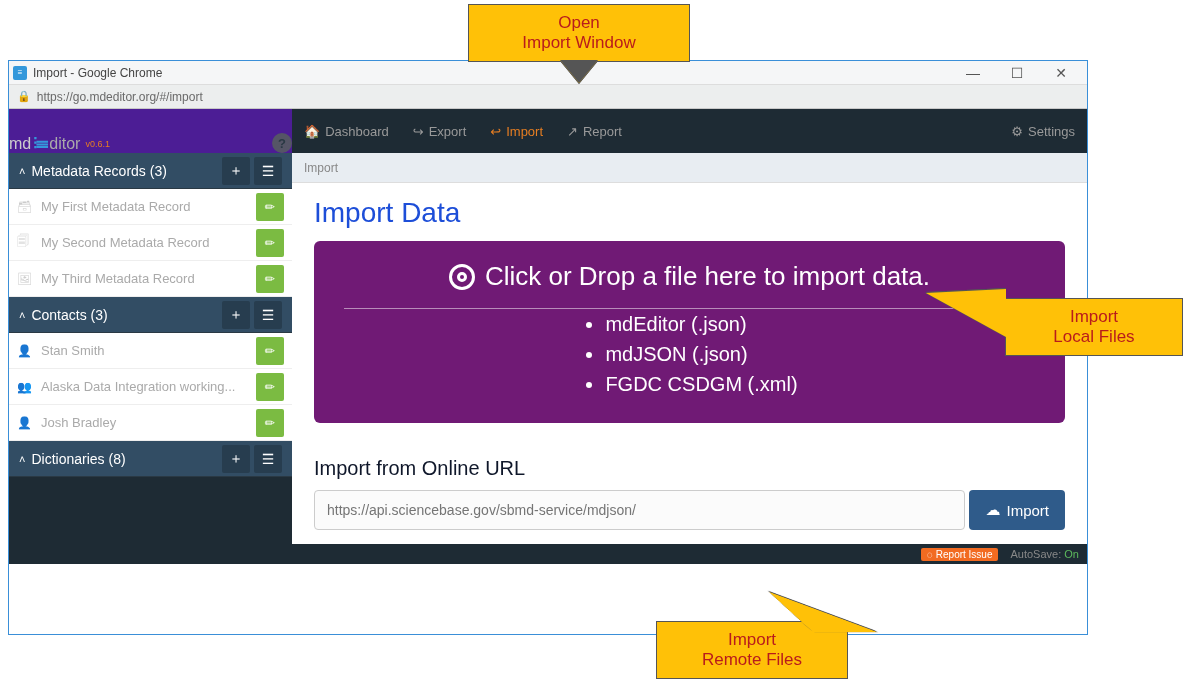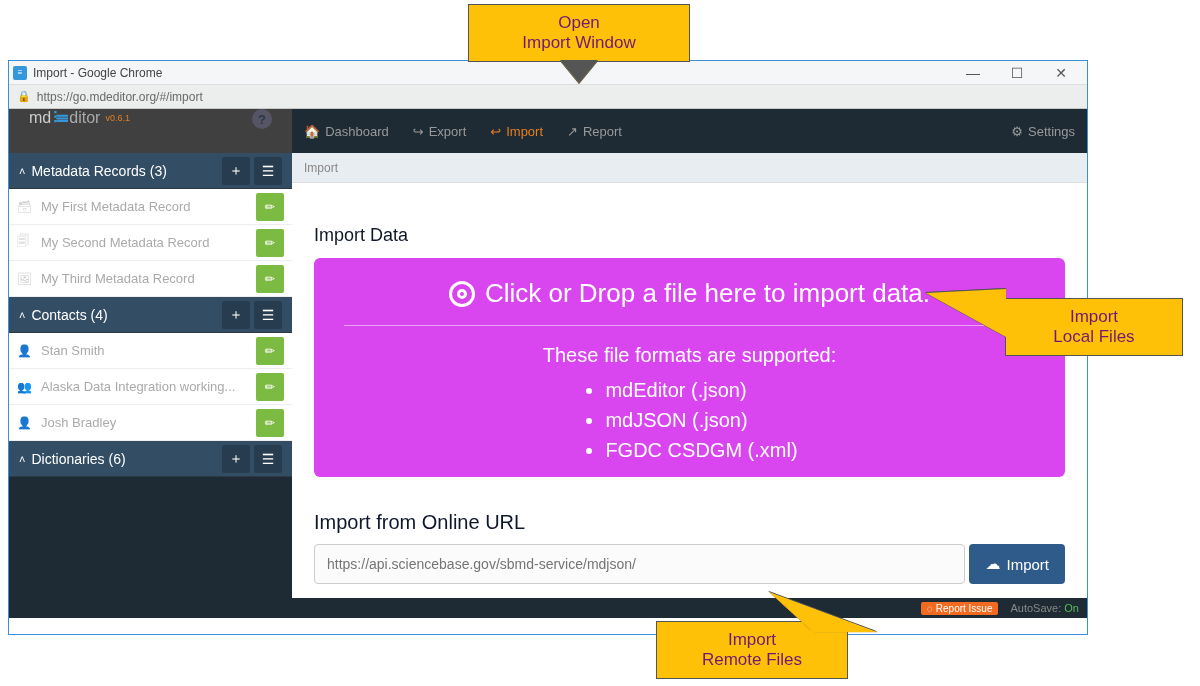--- a/index.html
+++ b/index.html
@@ -34,41 +34,41 @@
 
 .content { flex: 1; background: #fff; display: flex; flex-direction: column; }
 .nav-bar { height: 44px; background: #1e2b34; display: flex; align-items: center; padding: 0 12px; gap: 24px; font-size: 13px; color: #999; }
 .nav-item { display: flex; align-items: center; gap: 5px; cursor: pointer; }
 .nav-item.active { color: #e67e22; }
 .nav-spacer { flex: 1; }
 
 .breadcrumb { height: 30px; background: #e8edf2; border-bottom: 1px solid #ddd; display: flex; align-items: center; padding: 0 12px; font-size: 12px; color: #888; }
 
 .page { padding: 14px 22px; }
-.page-title { color: #0f172a; font-size: 18px; margin-bottom: 12px; font-weight: 400; margin-top: 28px;}
-
-.dropzone { background: #d946ef; color: #fff; border-radius: 6px; padding: 20px 30px 12px; text-align: center; }
+.page-title { color: #1d4ed8; font-size: 28px; margin-bottom: 12px; font-weight: 400;}
+
+.dropzone { background: #701a75; color: #fff; border-radius: 6px; padding: 20px 30px 24px; text-align: center; }
 .drop-head { font-size: 26px; display:flex; align-items:center; justify-content:center; gap:10px; padding-bottom: 16px; border-bottom: 1px solid rgba(255,255,255,0.5); }
 .target-icon { display:inline-block; width:26px; height:26px; border:3px solid #fff; border-radius:50%; position:relative;}
 .target-icon::after { content:""; position:absolute; top:5px; left:5px; right:5px; bottom:5px; border:3px solid #fff; border-radius:50%;}
 .drop-sub { font-size: 20px; margin-top: 18px; margin-bottom: 8px; }
 .drop-list { list-style: disc; text-align: left; display: inline-block; font-size: 20px; padding-left: 24px; line-height:1.5;}
 
 .url-section { margin-top: 34px; }
 .url-title { color: #0f172a; font-size: 20px; margin-bottom: 10px; font-weight: 400;}
 .url-row { display: flex; gap: 4px; }
 .url-input { flex: 1; height: 40px; border: 1px solid #ccc; border-radius: 4px; padding: 0 12px; font-size: 14px; color: #555; background: #fbfbfb; }
 .import-btn { background: #2f5b8a; color: #fff; border: none; border-radius: 4px; height: 40px; padding: 0 16px; font-size: 15px; display: flex; align-items: center; gap: 6px; }
 
 .footer { height: 20px; background: #1e2b34; display:flex; align-items:center; justify-content:flex-end; padding: 0 8px; gap:12px; font-size:11px;}
 .report-btn { background:#f26b21; color:#fff; padding:1px 6px; border-radius:2px; display:flex; align-items:center; gap:3px; font-size:10px;}
 .autosave { color:#888; }
 .autosave .on { color:#5cb85c; }
 
-.callout { position: absolute; background: #ffc107; border: 1px solid #555; padding: 8px 16px; font-size: 17px; color: #701a75; text-align: center; z-index: 50; }
+.callout { position: absolute; background: #ffc107; border: 1px solid #555; padding: 8px 16px; font-size: 17px; color: #b91c1c; text-align: center; z-index: 50; }
 
 
 .c1 { left: 468px; top: 4px; width: 222px; }
 .c1-arrow { border-left: 18px solid transparent; border-right: 18px solid transparent; border-top: 22px solid #ffc107; position:absolute; top: 100%; left: 50%; transform: translateX(-50%); filter: drop-shadow(0 1px 0 #555);}
 .c1-arrow::before{content:"";position:absolute;top:-23px;left:-19px;border-left:19px solid transparent;border-right:19px solid transparent;border-top:23px solid #555;z-index:-1;}
 
 
 .c2 { left: 1005px; top: 298px; width: 178px; }
 .c2-pointer { position:absolute; right: 100%; top: -10px; width: 0; height: 0;
   border-top: 4px solid transparent; border-bottom: 44px solid transparent; border-right: 80px solid #ffc107;
@@ -115,21 +115,21 @@
     <span class="win-btn">✕</span>
   </div>
 
   <div class="url-bar">
     <span class="lock">🔒</span>
     <span>https://go.mdeditor.org/#/import</span>
   </div>
 
   <div class="top-wrap">
     <div style="display:flex;">
-      <div style="width:283px; height:44px; background:#404040; display:flex; align-items:flex-start; padding:0 20px;">
+      <div style="width:283px; height:44px; background:#4c1d95; display:flex; align-items:flex-end; padding:0 0;">
         <span class="brand">
           <span class="md">md</span>
           <span class="logo">⫶☰</span>
           <span>ditor</span>
           <span class="ver">v0.6.1</span>
         </span>
         <span style="flex:1"></span>
         <span class="help-icon">?</span>
       </div>
       <div class="nav-bar" style="flex:1;">
@@ -184,21 +184,21 @@
         <div class="list-item">
           <span class="li-icon">🖼</span>
           <span class="li-text">My Third Metadata Record</span>
           <span class="edit-btn">
               <span class="pencil">✎</span>
             </span>
         </div>
 
         <div class="section-h">
           <span class="caret">˄</span>
-          <span>Contacts (4)</span>
+          <span>Contacts (3)</span>
           <span class="hspace"></span>
           <span class="hbtn">＋</span>
           <span class="hbtn">☰</span>
         </div>
         <div class="list-item">
           <span class="li-icon">👤</span>
           <span class="li-text">Stan Smith</span>
           <span class="edit-btn">
               <span class="pencil">✎</span>
             </span>
@@ -213,39 +213,38 @@
         <div class="list-item">
           <span class="li-icon">👤</span>
           <span class="li-text">Josh Bradley</span>
           <span class="edit-btn">
               <span class="pencil">✎</span>
             </span>
         </div>
 
         <div class="section-h">
           <span class="caret">˄</span>
-          <span>Dictionaries (6)</span>
+          <span>Dictionaries (8)</span>
           <span class="hspace"></span>
           <span class="hbtn">＋</span>
           <span class="hbtn">☰</span>
         </div>
       </div>
 
       <div class="content">
         <div class="breadcrumb">
           <span>Import</span>
         </div>
         <div class="page">
           <h2 class="page-title">Import Data</h2>
           <div class="dropzone">
             <div class="drop-head">
               <span class="target-icon"></span>
               <span>Click or Drop a file here to import data.</span>
             </div>
-            <div class="drop-sub">These file formats are supported:</div>
             <ul class="drop-list">
               <li>mdEditor (.json)</li>
               <li>mdJSON (.json)</li>
               <li>FGDC CSDGM (.xml)</li>
             </ul>
           </div>
           <div class="url-section">
             <h3 class="url-title">Import from Online URL</h3>
             <div class="url-row">
               <input class="url-input" placeholder="https://api.sciencebase.gov/sbmd-service/mdjson/" style="">

